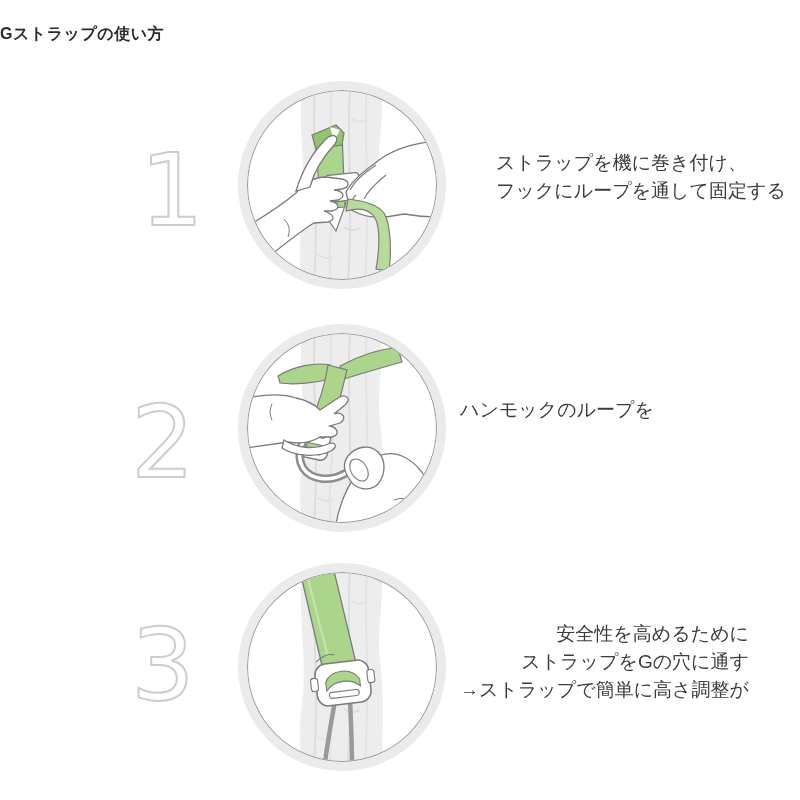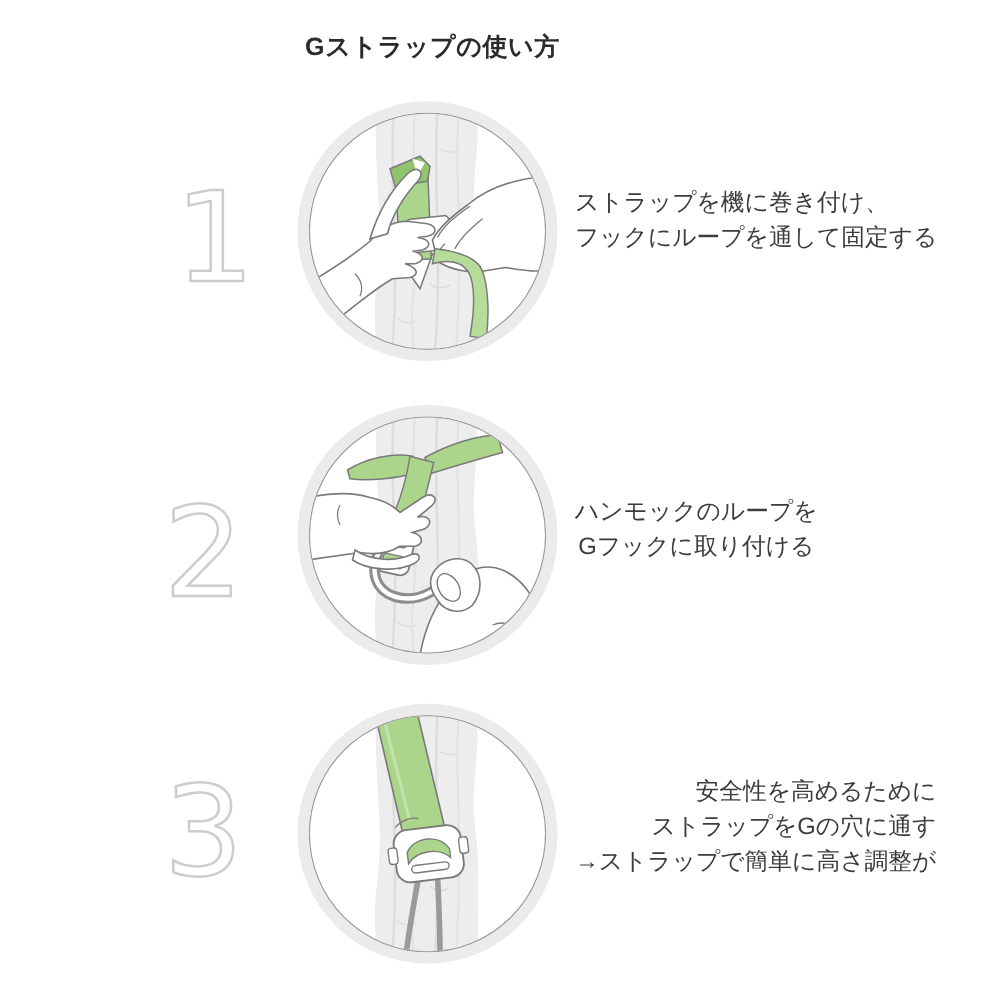--- a/index.html
+++ b/index.html
@@ -1,30 +1,30 @@
 <!DOCTYPE html>
 <html><head>
 <meta charset="utf-8">
 <style>
   html,body{margin:0;padding:0;background:#ffffff;}
   .page{position:relative;width:800px;height:800px;background:#ffffff;overflow:hidden;
         font-family:"Liberation Sans","DejaVu Sans",sans-serif;}
-  .title{position:absolute;top:24px;left:0;width:692px;text-align:center;
-         font-size:20px;font-weight:bold;color:#2b2b2b;letter-spacing:.5px;margin:0;}
+  .title{position:absolute;top:24px;left:0;width:692px;
+         font-size:16px;font-weight:bold;color:#2b2b2b;letter-spacing:.5px;margin:0;}
   .num{position:absolute;font-family:"DejaVu Sans",sans-serif;
        font-size:100px;line-height:100px;font-weight:normal;
        color:#d6d6d6;-webkit-text-fill-color:#ffffff;-webkit-text-stroke:2px #cdcdcd;}
   .n1{left:140px;top:141px;}
   .n2{left:131px;top:393px;}
   .n3{left:131px;top:616px;}
   .circ{position:absolute;left:237px;width:210px;height:210px;}
   .c1{top:80px;} .c2{top:323px;} .c3{top:562px;}
   .cap{position:absolute;left:460px;font-size:19px;line-height:28px;color:#3c3c3c;}
   .cap span{display:block;white-space:pre;}
-  .cap1{top:149px;} .cap2{top:396px;text-align:center;} .cap3{top:620px;text-align:right;}
+  .cap1{top:149px;margin-left:36px;} .cap2{top:396px;text-align:center;} .cap3{top:620px;text-align:right;}
 </style>
 </head>
 <body>
 
 <div class="page">
 
   <h1 class="title">Gストラップの使い方</h1>
 
   <svg width="0" height="0" style="position:absolute" aria-hidden="true">
     <defs>
@@ -120,21 +120,20 @@
           <ellipse cx="17" cy="42" rx="8" ry="12" transform="rotate(-32 17 42)" fill="#ffffff" stroke="#7a7a7a" stroke-width="1.1"></ellipse>
           <path d="M52,72 q10,-4 16,2" stroke="#7a7a7a" stroke-width="1" fill="none"></path>
           <path d="M50,82 q10,-4 18,2" stroke="#7a7a7a" stroke-width="1" fill="none"></path>
         </g>
       </g>
       <use href="#ringg"></use>
     </svg>
 
     <div class="cap cap2">
       <span>ハンモックのループを</span>
-      <span>Gフックに取り付ける</span>
     </div>
   </section>
 
   <section>
     <div class="num n3">3</div>
 
     <svg class="circ c3" viewBox="-105 -105 210 210">
       <g clip-path="url(#cclip)">
         <use href="#trunk"></use>
         <g>

